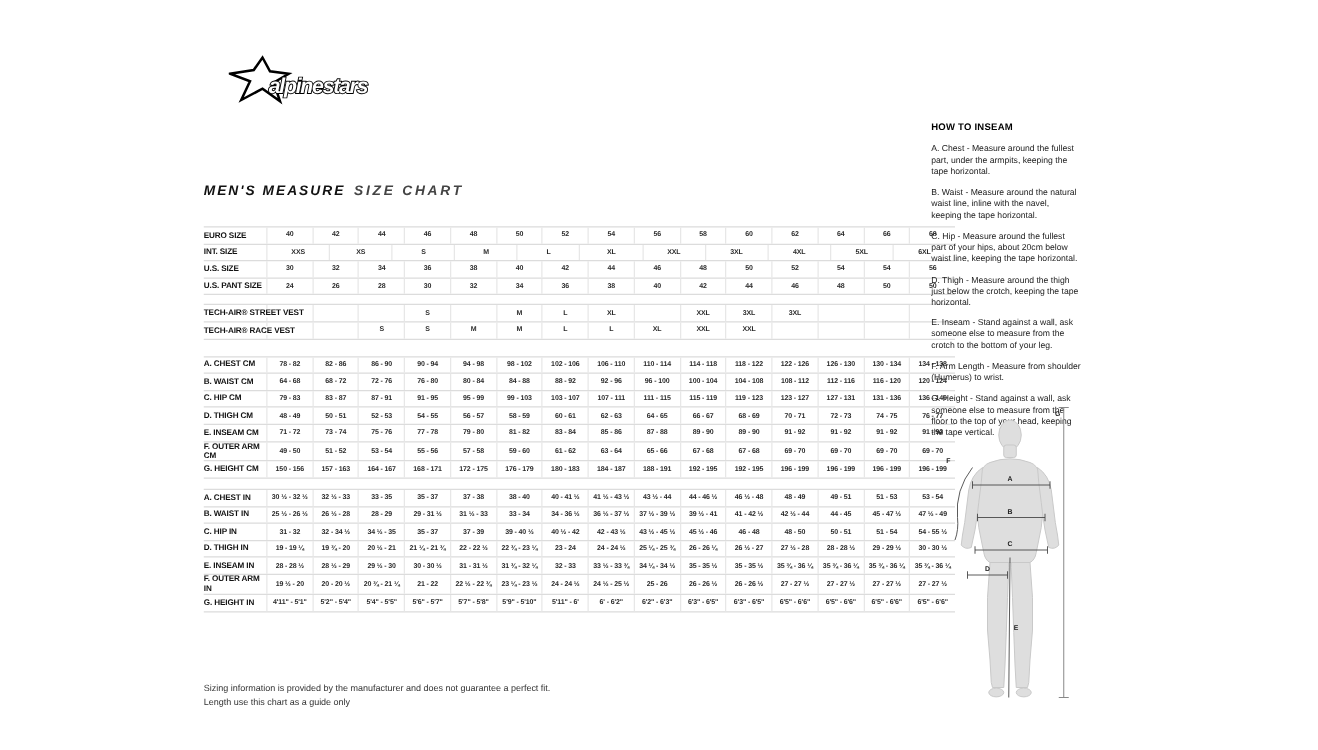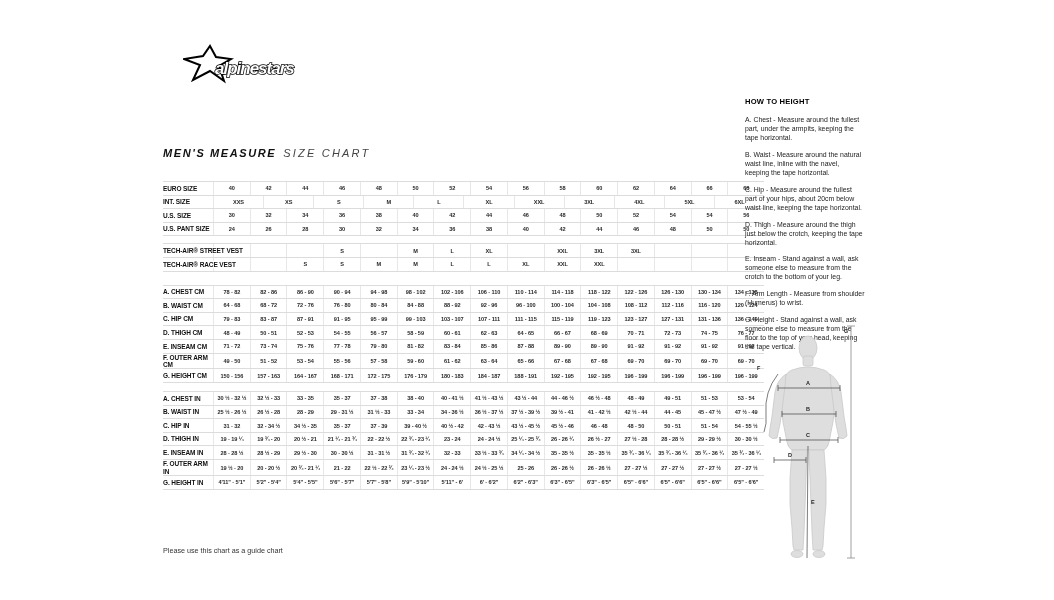--- a/index.html
+++ b/index.html
@@ -5,21 +5,21 @@
   html,body{margin:0;padding:0;background:#fff;}
   body{width:1054px;height:600px;position:relative;overflow:hidden;
        font-family:"Liberation Sans",sans-serif;color:#1a1a1a;}
 
   
   .logo{position:absolute;left:183px;top:44px;width:140px;height:42px;}
 
   
   .page-title{position:absolute;left:163px;top:147px;font-size:11px;
     font-style:italic;font-weight:800;letter-spacing:1.6px;color:#111;white-space:nowrap;}
-  .page-title .sub{font-weight:400;color:#444;margin-left:7px;letter-spacing:2.2px;}
+  .page-title .sub{font-weight:700;color:#444;margin-left:7px;letter-spacing:2.2px;}
 
   
   .size-table{position:absolute;left:163px;top:181px;width:601px;}
   .t-section{border-top:1px solid #dcdcdc;}
   .sec-header{margin-bottom:7px;}
   .sec-vest{margin-bottom:13px;}
   .sec-cm{margin-bottom:8px;}
   .t-row{display:flex;align-items:stretch;border-bottom:1px solid #dcdcdc;min-height:12.6px;}
   .t-label{flex:0 0 50px;width:50px;display:flex;align-items:center;}
   .t-label-in{font-size:6.5px;font-weight:700;letter-spacing:-0.1px;
@@ -500,21 +500,21 @@
           <div class="t-cell">6'5" - 6'6"</div>
           <div class="t-cell">6'5" - 6'6"</div>
           <div class="t-cell">6'5" - 6'6"</div>
           <div class="t-cell">6'5" - 6'6"</div>
         </div>
       </div>
     </div>
 </div>
 
 <div class="measure">
-  <h3>HOW TO HEIGHT</h3>
+  <h3>HOW TO INSEAM</h3>
   <p>A. Chest - Measure around the fullest part, under the armpits, keeping the tape horizontal.</p>
   <p>B. Waist - Measure around the natural waist line, inline with the navel, keeping the tape horizontal.</p>
   <p>C. Hip - Measure around the fullest part of your hips, about 20cm below waist line, keeping the tape horizontal.</p>
   <p>D. Thigh - Measure around the thigh just below the crotch, keeping the tape horizontal.</p>
   <p>E. Inseam - Stand against a wall, ask someone else to measure from the crotch to the bottom of your leg.</p>
   <p>F. Arm Length - Measure from shoulder (Humerus) to wrist.</p>
   <p>G. Height - Stand against a wall, ask someone else to measure from the floor to the top of your head, keeping the tape vertical.</p>
 </div>
 
 <div class="figure">
@@ -557,14 +557,15 @@
       <text x="58" y="119">C</text>
       <text x="40" y="139">D</text>
       <text x="63" y="186">E</text>
       <text x="9" y="52">F</text>
       <text x="96" y="15">G</text>
     </g>
   </svg>
 </div>
 
 <div class="footer">
-  <div>Please use this chart as a guide chart</div>
+  <div>Sizing information is provided by the manufacturer and does not guarantee a perfect fit.</div>
+  <div>Length use this chart as a guide only</div>
 </div>
 
 </body></html>

